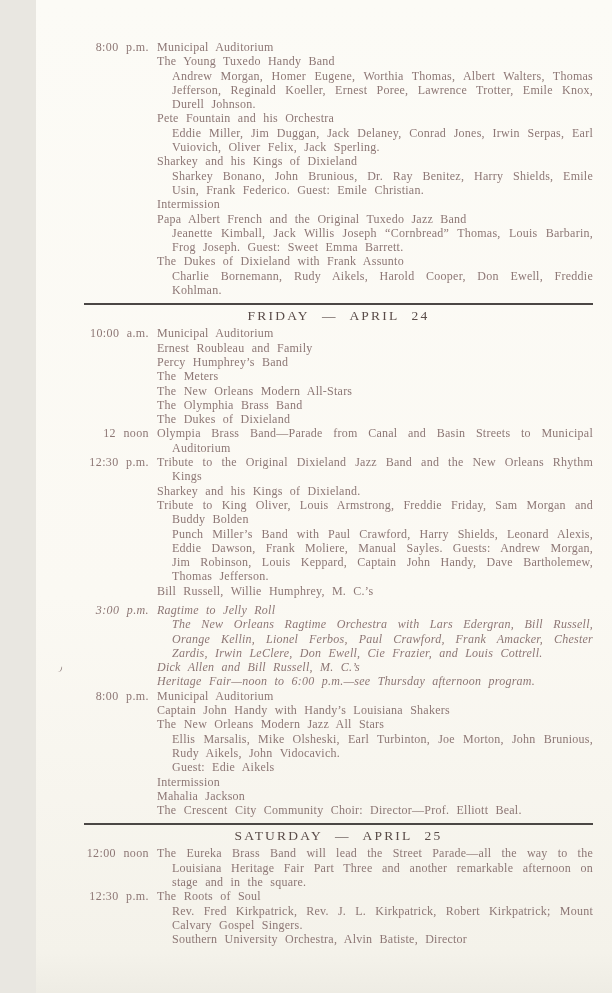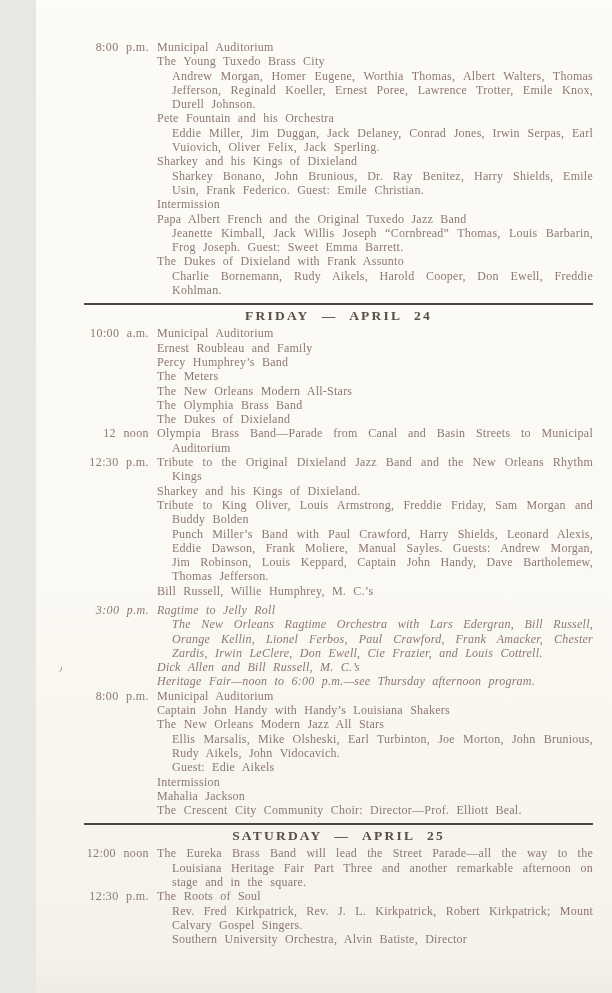--- a/index.html
+++ b/index.html
@@ -28,21 +28,21 @@
   .rule {
     height: 2px;
     background: #4b4745;
     margin: 6px 0 1px 0;
   }
   .day-heading {
     margin: 3px 0 2px 0;
     text-align: center;
     font-size: 13.5px;
     line-height: 16px;
-    font-weight: bold;
+    font-weight: normal;
     letter-spacing: 2.2px;
     word-spacing: 7px;
     color: #5a4c49;
   }
   .row { display: flex; }
   .row.gap { margin-top: 5px; font-style: italic; }
   .time {
     flex: 0 0 73px;
     width: 73px;
     box-sizing: border-box;
@@ -69,21 +69,21 @@
 </style>
 </head>
 <body>
 
 <div class="page">
   <div class="content" id="content">
       <div class="row">
         <div class="time">8:00 p.m.</div>
         <div class="blocks">
           <p class="blk ind0">Municipal Auditorium</p>
-          <p class="blk ind0">The Young Tuxedo Brass City</p>
+          <p class="blk ind0">The Young Tuxedo Handy Band</p>
           <p class="blk ind1">Andrew Morgan, Homer Eugene, Worthia Thomas, Albert Walters, Thomas Jefferson, Reginald Koeller, Ernest Poree, Lawrence Trotter, Emile Knox, Durell Johnson.</p>
           <p class="blk ind0">Pete Fountain and his Orchestra</p>
           <p class="blk ind1">Eddie Miller, Jim Duggan, Jack Delaney, Conrad Jones, Irwin Serpas, Earl Vuiovich, Oliver Felix, Jack Sperling.</p>
           <p class="blk ind0">Sharkey and his Kings of Dixieland</p>
           <p class="blk ind1">Sharkey Bonano, John Brunious, Dr. Ray Benitez, Harry Shields, Emile Usin, Frank Federico. Guest: Emile Christian.</p>
           <p class="blk ind0">Intermission</p>
           <p class="blk ind0">Papa Albert French and the Original Tuxedo Jazz Band</p>
           <p class="blk ind1">Jeanette Kimball, Jack Willis Joseph “Cornbread” Thomas, Louis Barbarin, Frog Joseph. Guest: Sweet Emma Barrett.</p>
           <p class="blk ind0">The Dukes of Dixieland with Frank Assunto</p>
           <p class="blk ind1">Charlie Bornemann, Rudy Aikels, Harold Cooper, Don Ewell, Freddie Kohlman.</p>

